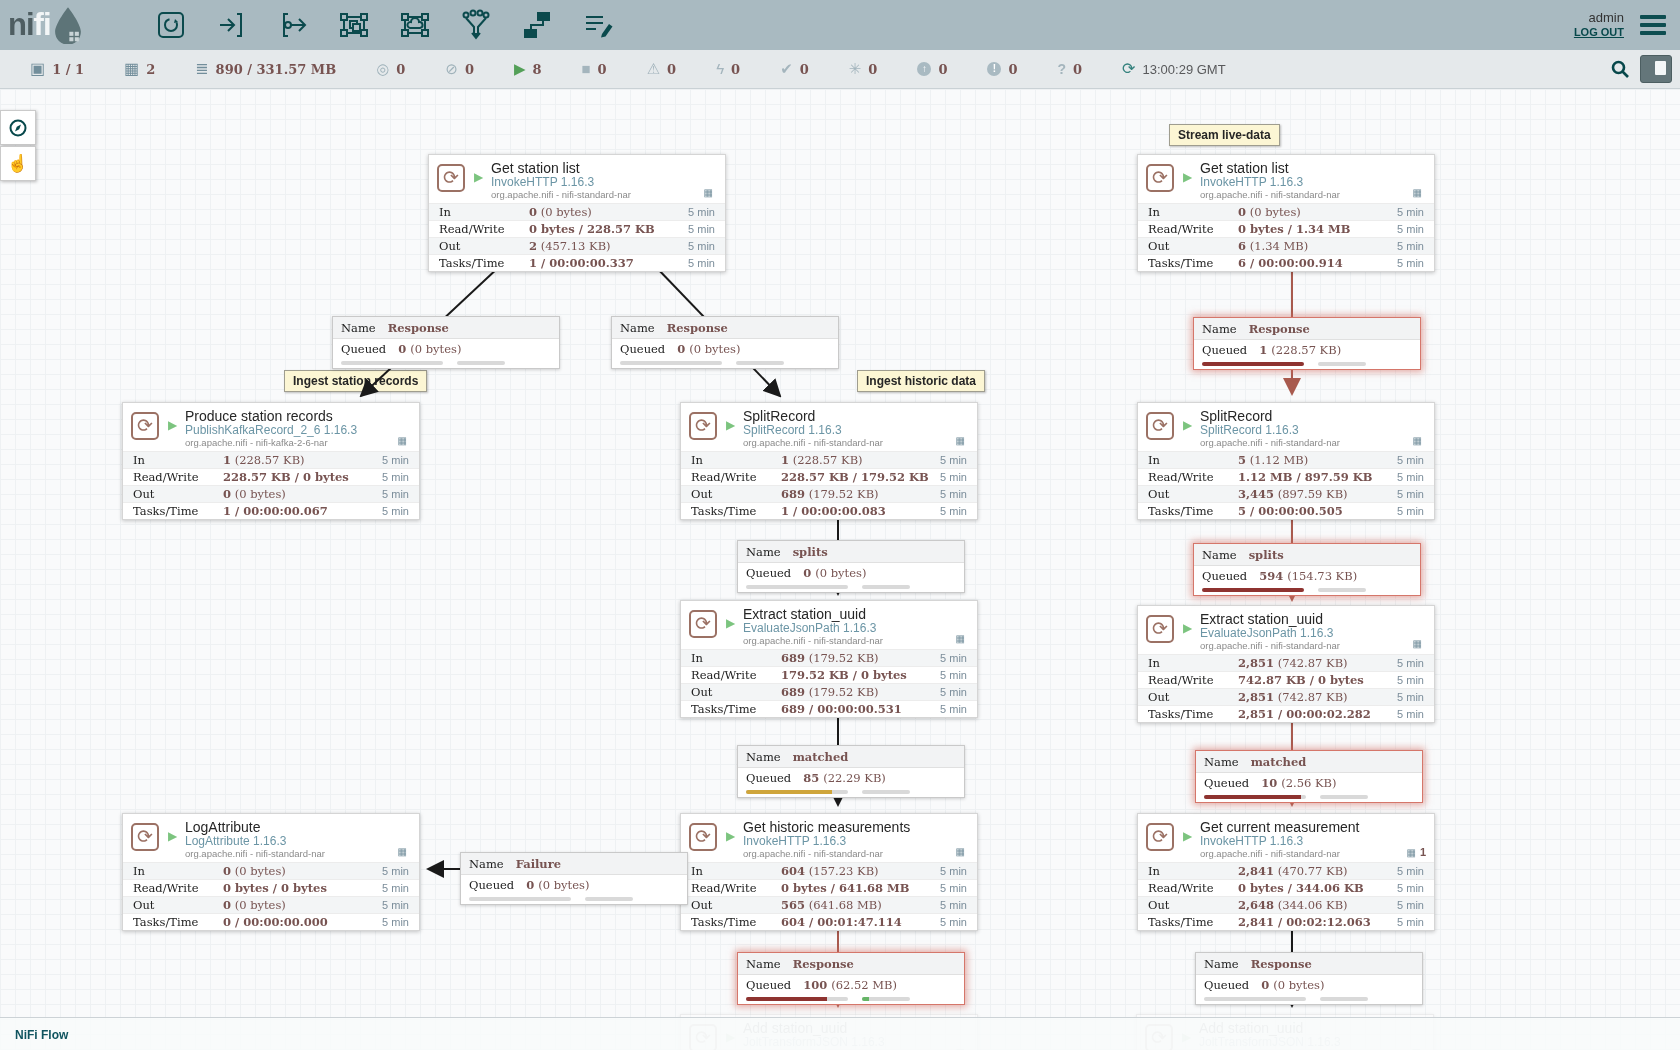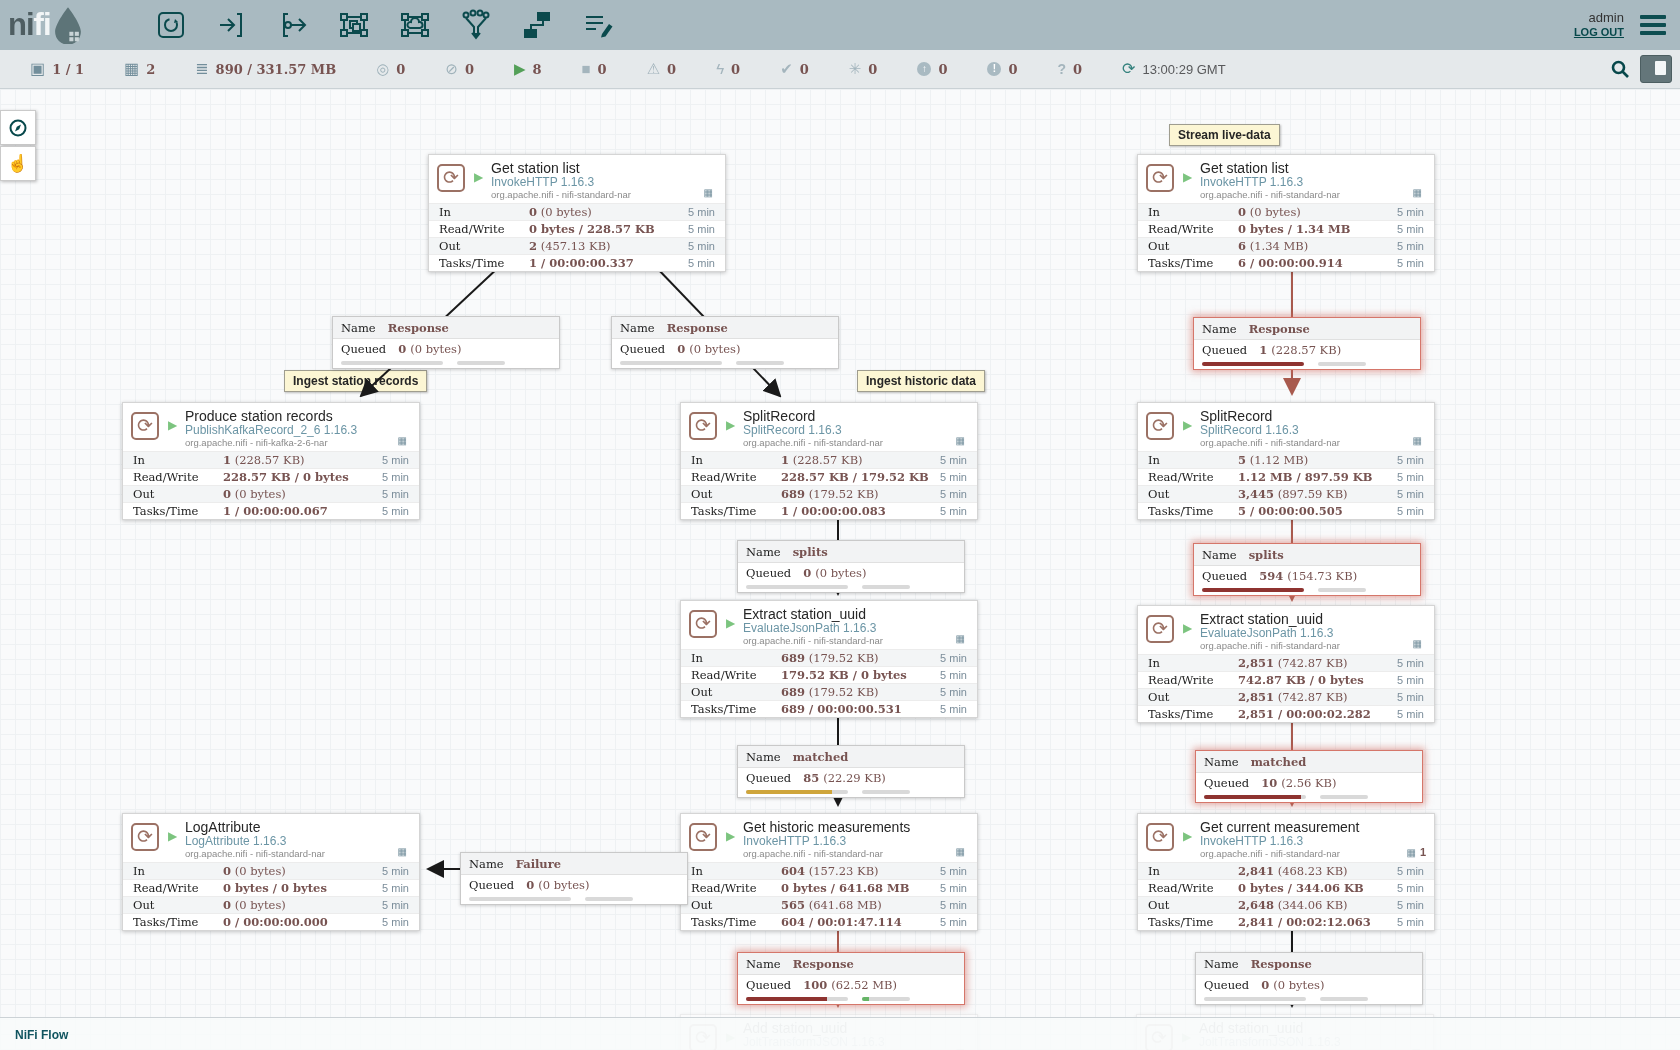--- a/index.html
+++ b/index.html
@@ -652,21 +652,21 @@
         <div class="proc-nar">org.apache.nifi - nifi-standard-nar</div>
       </div>
       <div class="proc-badge">
         <span class="badge-ic">▦</span>
         <span class="badge-n">1</span>
       </div>
     </div>
     <div class="proc-rows">
         <div class="prow">
           <span class="plabel">In</span>
-          <span class="pval"><b>2,841</b> <i>(468.23 KB)</i></span>
+          <span class="pval"><b>2,841</b> <i>(470.77 KB)</i></span>
           <span class="ptime">5 min</span>
         </div>
         <div class="prow">
           <span class="plabel">Read/Write</span>
           <span class="pval"><b>0 bytes / 344.06 KB</b></span>
           <span class="ptime">5 min</span>
         </div>
         <div class="prow">
           <span class="plabel">Out</span>
           <span class="pval"><b>2,648</b> <i>(344.06 KB)</i></span>

